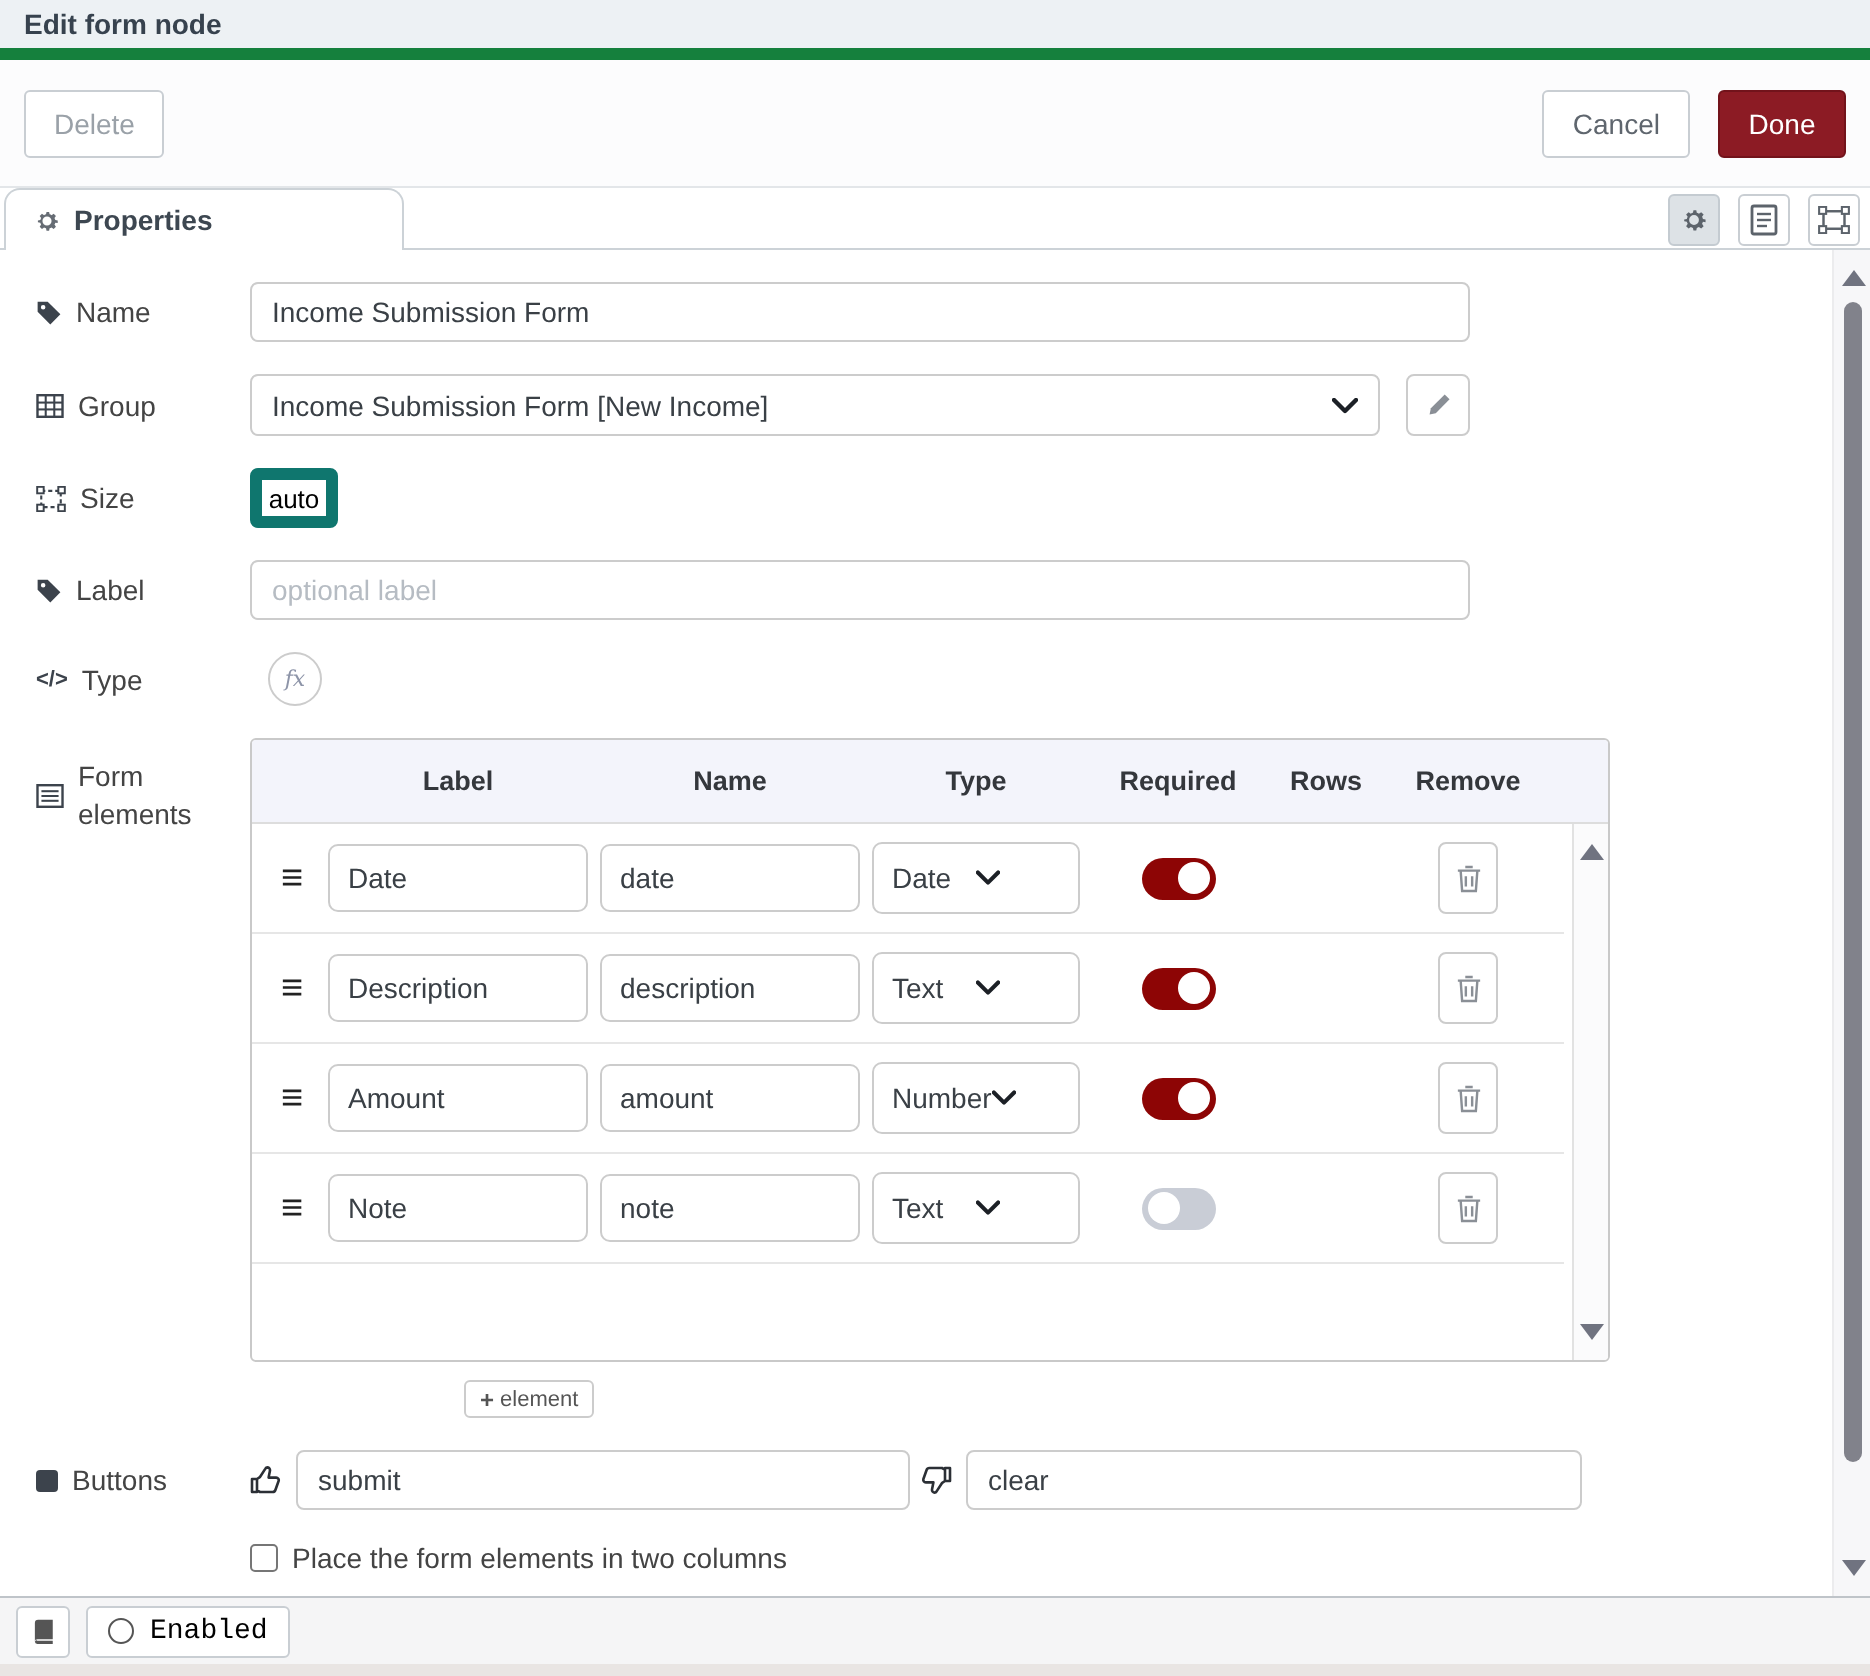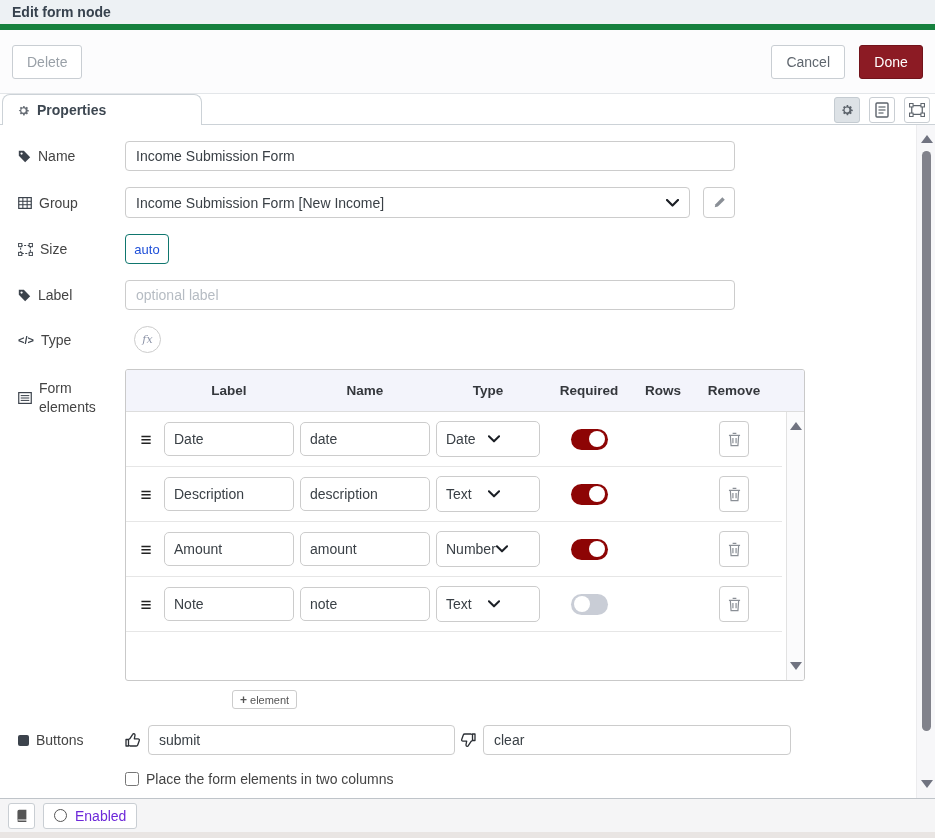--- a/index.html
+++ b/index.html
@@ -67,22 +67,22 @@
   .sel {
     width: 565px; height: 31px; border: 1px solid #ccc; border-radius: 4px;
     display: flex; align-items: center; padding: 0 10px; color: #3a4046; cursor: pointer; background: #fff;
   }
   .sel .sel-text { flex: 1; }
   .icon-sq-btn {
     width: 32px; height: 31px; margin-left: 13px; border: 1px solid #ccc; border-radius: 4px;
     background: #fff; display: flex; align-items: center; justify-content: center; cursor: pointer;
   }
   .auto-btn {
-    width: 44px; height: 30px; border: 1px solid #0f766e; border-radius: 4px; background: #fff;
-    color: #1d4ed8; font-size: 13px; cursor: pointer; font-family: inherit;
+    width: 44px; height: 30px; border: 6px solid #0f766e; border-radius: 4px; background: #fff;
+    color: #000000; font-size: 13px; cursor: pointer; font-family: inherit;
   }
   .fx-btn {
     width: 27px; height: 27px; border: 1px solid #ccc; border-radius: 50%; background: #fff;
     margin-left: 9px; color: #8d94a8; font-style: italic; font-size: 11px;
     font-family: "DejaVu Serif", serif; cursor: pointer; display:flex; align-items:center; justify-content:center;
   }
 
   
   .tbl { width: 680px; border: 1px solid #c9c9c9; border-radius: 3px; overflow: hidden; background:#fff; }
   .tbl-header {
@@ -157,21 +157,21 @@
   }
 
   
   .footer {
     height: 34px; background: #f5f5f6; border-top: 1px solid #bfc4c9;
     display: flex; align-items: center; padding-left: 8px; gap: 8px;
   }
   .footer-btn {
     height: 26px; border: 1px solid #c9ced3; border-radius: 3px; background: #fff;
     display: inline-flex; align-items: center; justify-content: center; cursor: pointer;
-    padding: 0 10px; gap: 8px; font-size: 14px; color: #6d28d9; font-family: Liberation Sans, sans-serif;
+    padding: 0 10px; gap: 8px; font-size: 14px; color: #000000; font-family: Liberation Mono, monospace;
   }
   .footer-btn.icon-only { width: 27px; padding: 0; }
   .radio-circle { width: 13px; height: 13px; border: 1.5px solid #555; border-radius: 50%; display: inline-block; }
   .bottom-strip { height: 6px; background: #e9e5e3; }
 
   svg { display: block; }
 </style>
 </head>
 <body>
 

